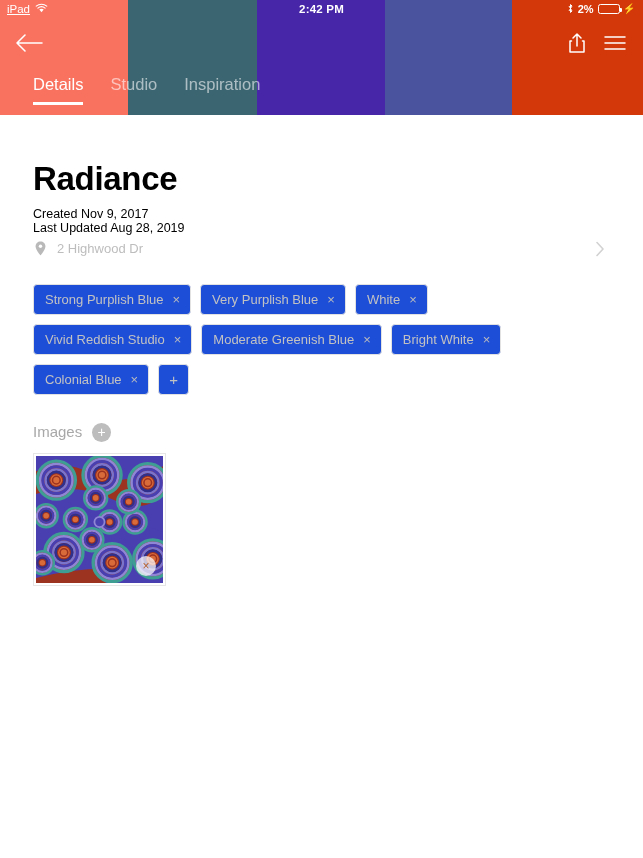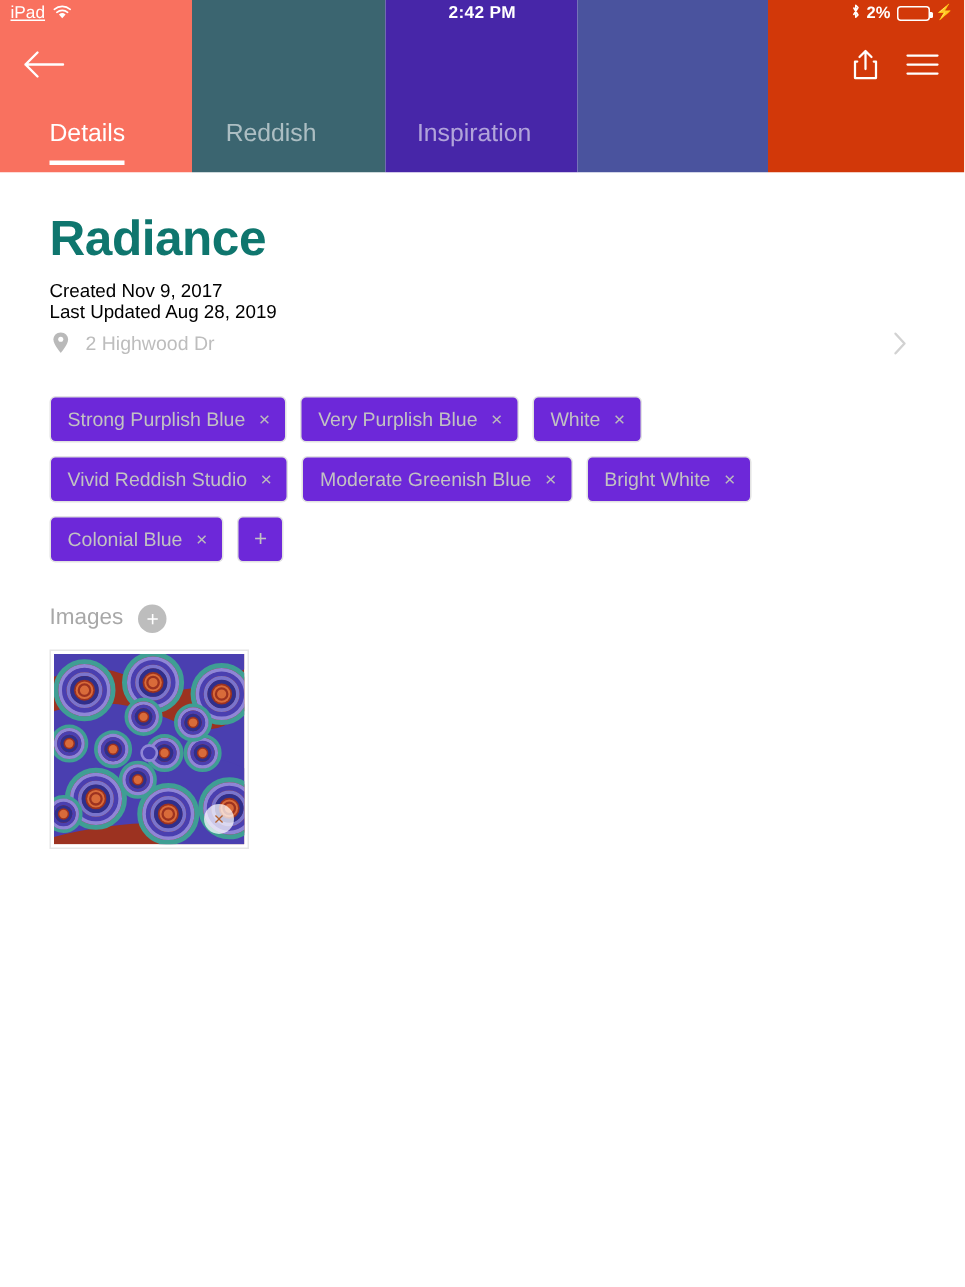--- a/index.html
+++ b/index.html
@@ -53,39 +53,39 @@
     position: absolute; top: 18px; left: 0; right: 0; height: 50px;
     display: flex; align-items: center; z-index: 5;
   }
   .back-btn { padding: 0 0 0 14px; cursor: pointer; line-height: 0; }
   .nav-actions { margin-left: auto; display: flex; align-items: center;
                  gap: 18px; padding-right: 17px; }
   .nav-ico { cursor: pointer; line-height: 0; }
 
   .tabbar {
     position: absolute; bottom: 0; left: 0; right: 0; height: 40px;
-    display: flex; align-items: center; padding-left: 33px; z-index: 5; gap: 40px;
+    display: flex; align-items: flex-start; padding-left: 33px; z-index: 5;
   }
   .tab {
     font-size: 16.5px; color: rgba(255,255,255,0.58);
     padding-bottom: 11px; margin-right: 27px;
     position: relative; cursor: pointer; white-space: nowrap;
   }
   .tab.active { color: #ffffff; }
   .tab.active::after {
     content: ""; position: absolute; left: 0; right: 0; bottom: 0;
     height: 3px; background: #ffffff;
   }
 
   
   .content { padding: 0 33px; }
 
   .title {
-    font-size: 33px; font-weight: bold; color: #0f766e;
-    letter-spacing: -0.3px; margin-top: 26px; line-height: 1.12;
+    font-size: 33px; font-weight: bold; color: #000000;
+    letter-spacing: -0.3px; margin-top: 46px; line-height: 1.12;
   }
   .meta { margin-top: 9px; }
   .meta-line { font-size: 12.5px; color: #000000; line-height: 1.16; }
 
   .location-row {
     display: flex; align-items: center;
     height: 26px; cursor: pointer;
   }
   .pin-ico { width: 14px; display: flex; justify-content: center;
              margin-right: 10px; line-height: 0; }
@@ -94,21 +94,21 @@
 
   
   .chips {
     display: flex; flex-wrap: wrap; gap: 9px;
     margin-top: 22px; max-width: 520px;
   }
   .chip {
     display: inline-flex; align-items: center;
     height: 31px; padding: 0 10px 0 11px;
     border: 1px solid #e2e2e2; border-radius: 4px;
-    background: #6d28d9; cursor: pointer;
+    background: #1d4ed8; cursor: pointer;
   }
   .chip-label { font-size: 13px; color: #c2c2c2; white-space: nowrap; }
   .chip-x { font-size: 13px; color: #bcbcbc; margin-left: 9px; line-height: 1; }
   .chip.add { padding: 0; width: 31px; justify-content: center; }
   .chip.add .chip-x { margin-left: 0; font-size: 15px; color: #c2c2c2; }
 
   
   .images-head {
     display: flex; gap: 10px; margin-top: 28px;
   }
@@ -197,21 +197,21 @@
         </span>
       </div>
     </div>
   </div>
 
   <div class="tabbar">
     <div class="tab active">
       <span>Details</span>
     </div>
     <div class="tab">
-      <span>Reddish</span>
+      <span>Studio</span>
     </div>
     <div class="tab">
       <span>Inspiration</span>
     </div>
   </div>
 </div>
 
 <div class="content">
 
   <h1 class="title">Radiance</h1>

